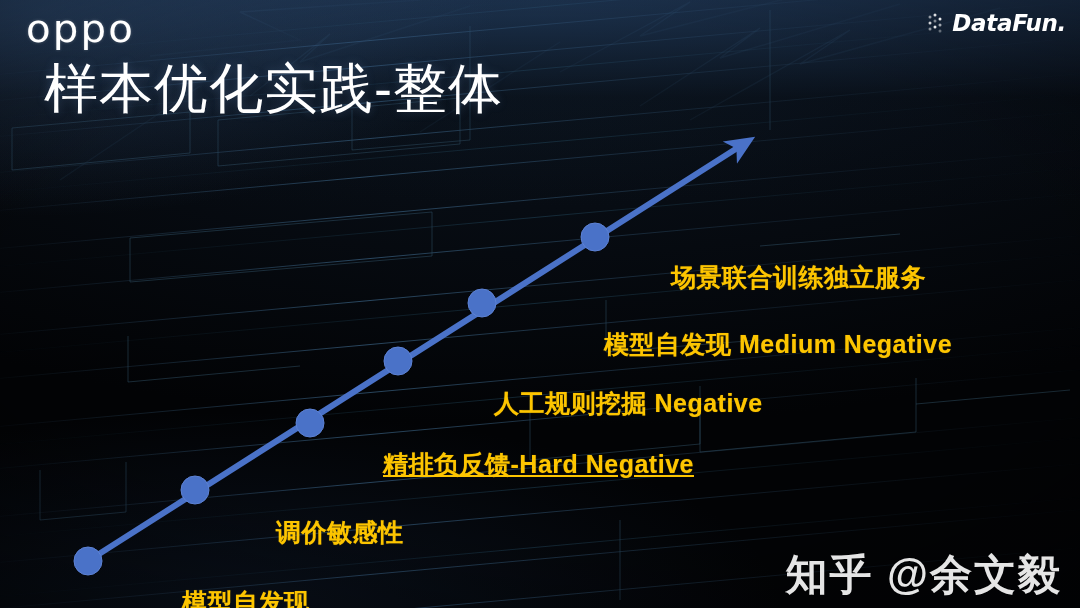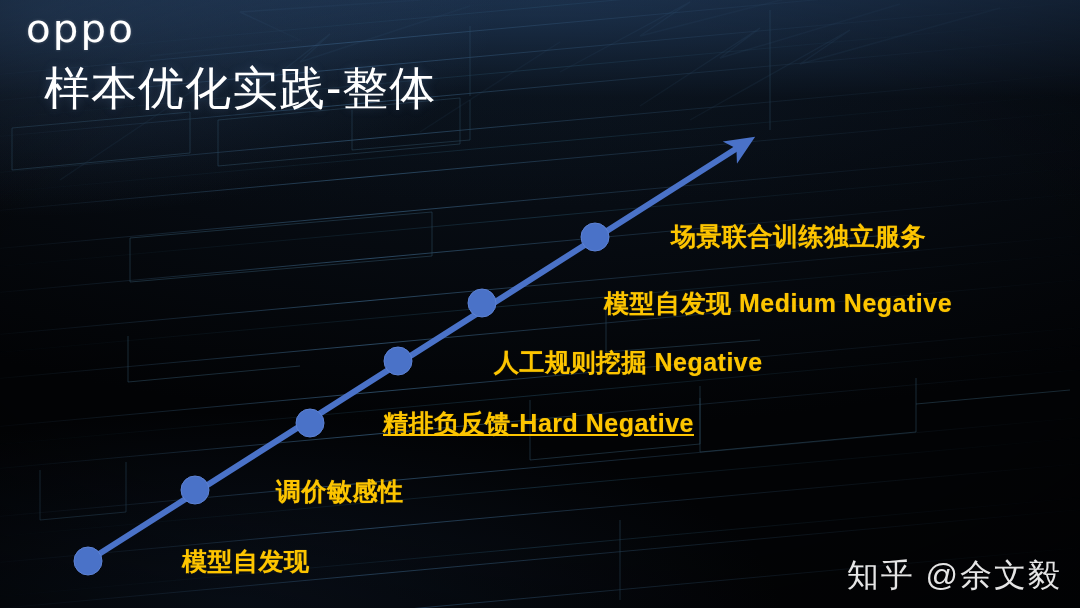--- a/index.html
+++ b/index.html
@@ -53,47 +53,48 @@
   .df-dots{display:block;}
   .df-text{
     color:#fff;font-size:23px;line-height:24px;
     font-style:italic;font-weight:700;letter-spacing:-.3px;
     font-family:"DejaVu Sans","Liberation Sans",sans-serif;
   }
   
   .slide-title{
     position:absolute;left:44px;top:56px;
     color:#ffffff;
-    font-size:46px;
+    font-size:54px;
     line-height:64px;
     font-weight:400;
     letter-spacing:1px;
     white-space:nowrap;
     text-shadow:0 0 10px rgba(120,160,220,.25);
   }
   
   #chart{position:absolute;left:0;top:0;}
   
   .step-label{
     position:absolute;
     color:#fdc500;
     font-weight:700;
     white-space:nowrap;
     font-size:25px;
     line-height:30px;
     letter-spacing:.5px;
     text-shadow:0 0 1px rgba(253,197,0,.55);
+    margin-top:41px;
   }
   
   .watermark{
     position:absolute;right:18px;bottom:14px;
     color:#f2f2f2;
-    font-size:32px;line-height:38px;
+    font-size:42px;line-height:38px;
     letter-spacing:2px;
-    font-weight:400;
+    font-weight:700;
     white-space:nowrap;
     opacity:.95;
     margin-top:28px;
   }
 </style>
 </head>
 <body>
 
 <div id="slide">
 
@@ -170,20 +171,36 @@
       <path d="M60 180 L200 86"></path>
     </g>
   </svg>
   <div class="bg-layer bg-glow-top"></div>
   <div class="bg-layer bg-glow-topleft"></div>
   <div class="bg-layer bg-glow-bottom"></div>
   <div class="bg-layer bg-vignette"></div>
 
   <div class="oppo">oppo</div>
 
+  <div class="datafun">
+    <svg class="df-dots" width="22" height="22" viewBox="0 0 22 22">
+      <g fill="#ffffff">
+        <circle cx="3" cy="5" r="1.5" fill-opacity=".55"></circle>
+        <circle cx="8" cy="3" r="1.5" fill-opacity=".85"></circle>
+        <circle cx="3" cy="11" r="1.5" fill-opacity=".8"></circle>
+        <circle cx="8" cy="9" r="1.5" fill-opacity=".45"></circle>
+        <circle cx="13" cy="7" r="1.5" fill-opacity=".9"></circle>
+        <circle cx="3" cy="17" r="1.5" fill-opacity=".5"></circle>
+        <circle cx="8" cy="15" r="1.5" fill-opacity=".9"></circle>
+        <circle cx="13" cy="13" r="1.5" fill-opacity=".6"></circle>
+        <circle cx="13" cy="19" r="1.5" fill-opacity=".35"></circle>
+      </g>
+    </svg>
+    <span class="df-text">DataFun.</span>
+  </div>
 
   <div class="slide-title">样本优化实践-整体</div>
 
   <svg id="chart" width="1080" height="608" viewBox="0 0 1080 608">
     <defs>
       <marker id="arrowhead" markerWidth="5" markerHeight="5" refX="2.4" refY="2.5" orient="auto" markerUnits="strokeWidth">
         <path d="M0,0.3 L5,2.5 L0,4.7 L1.3,2.5 Z" fill="#4a72c8"></path>
       </marker>
     </defs>
     <g id="chart-line-group">

